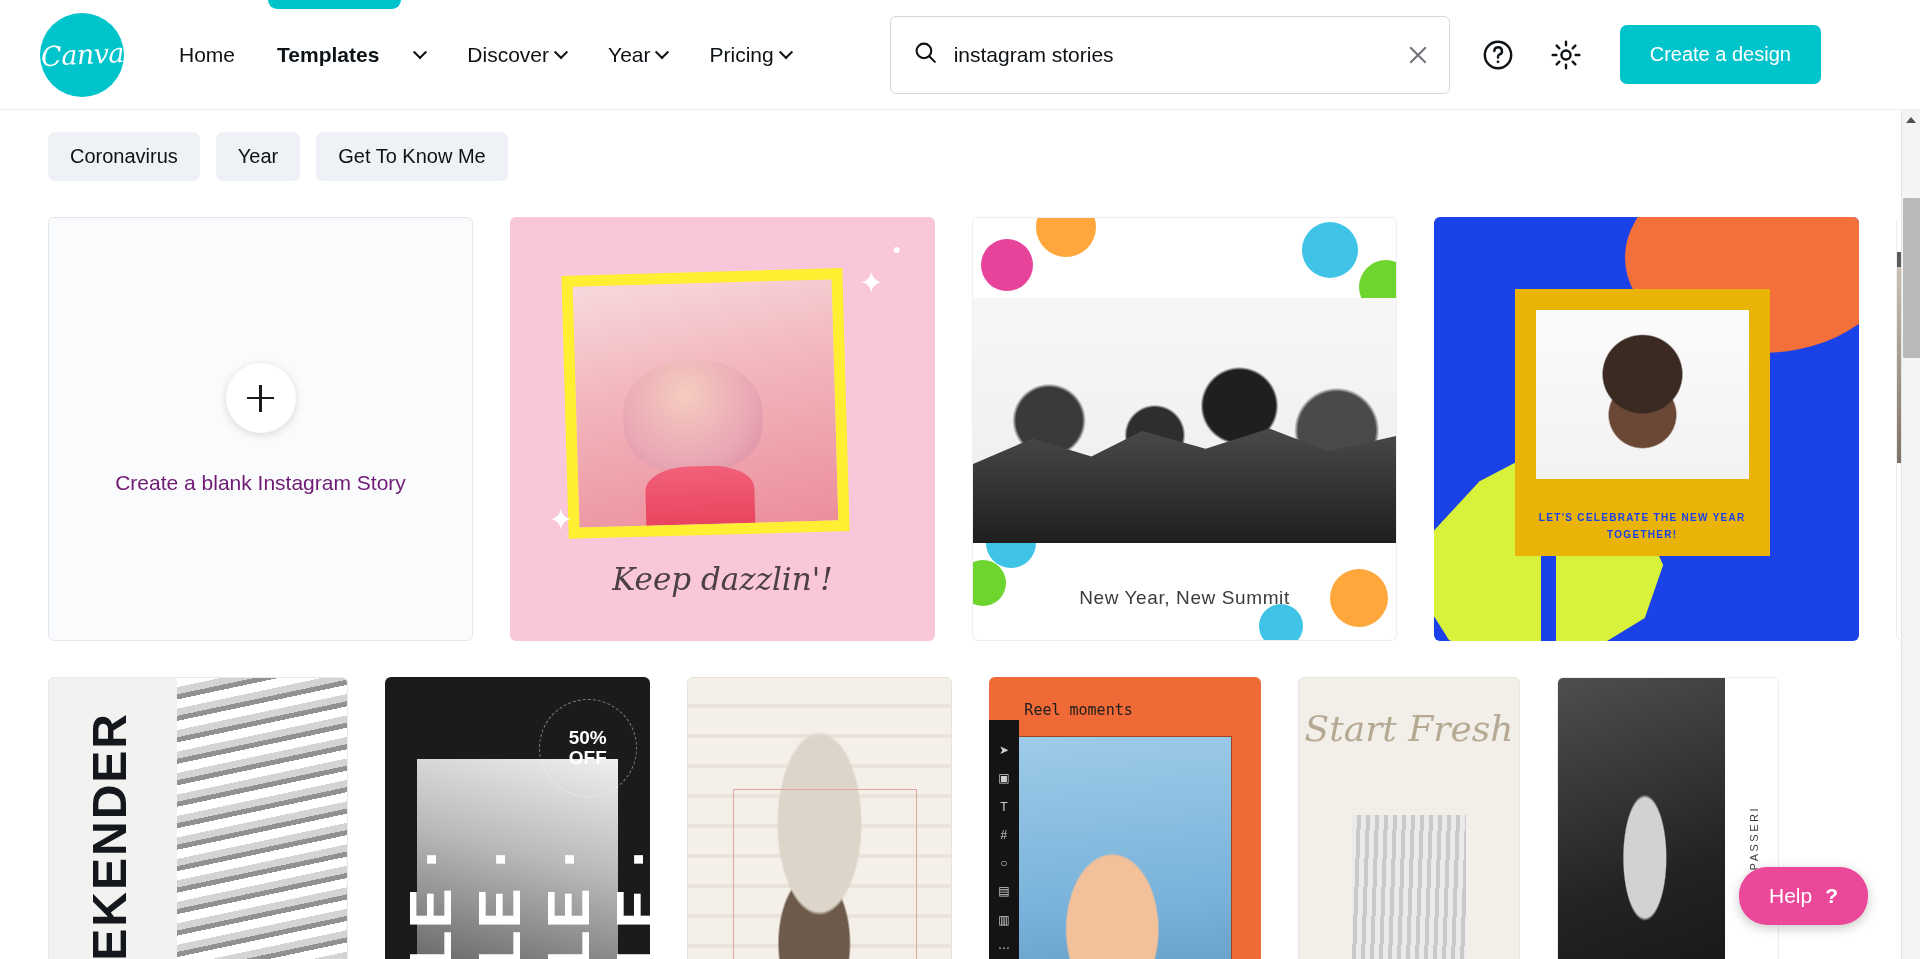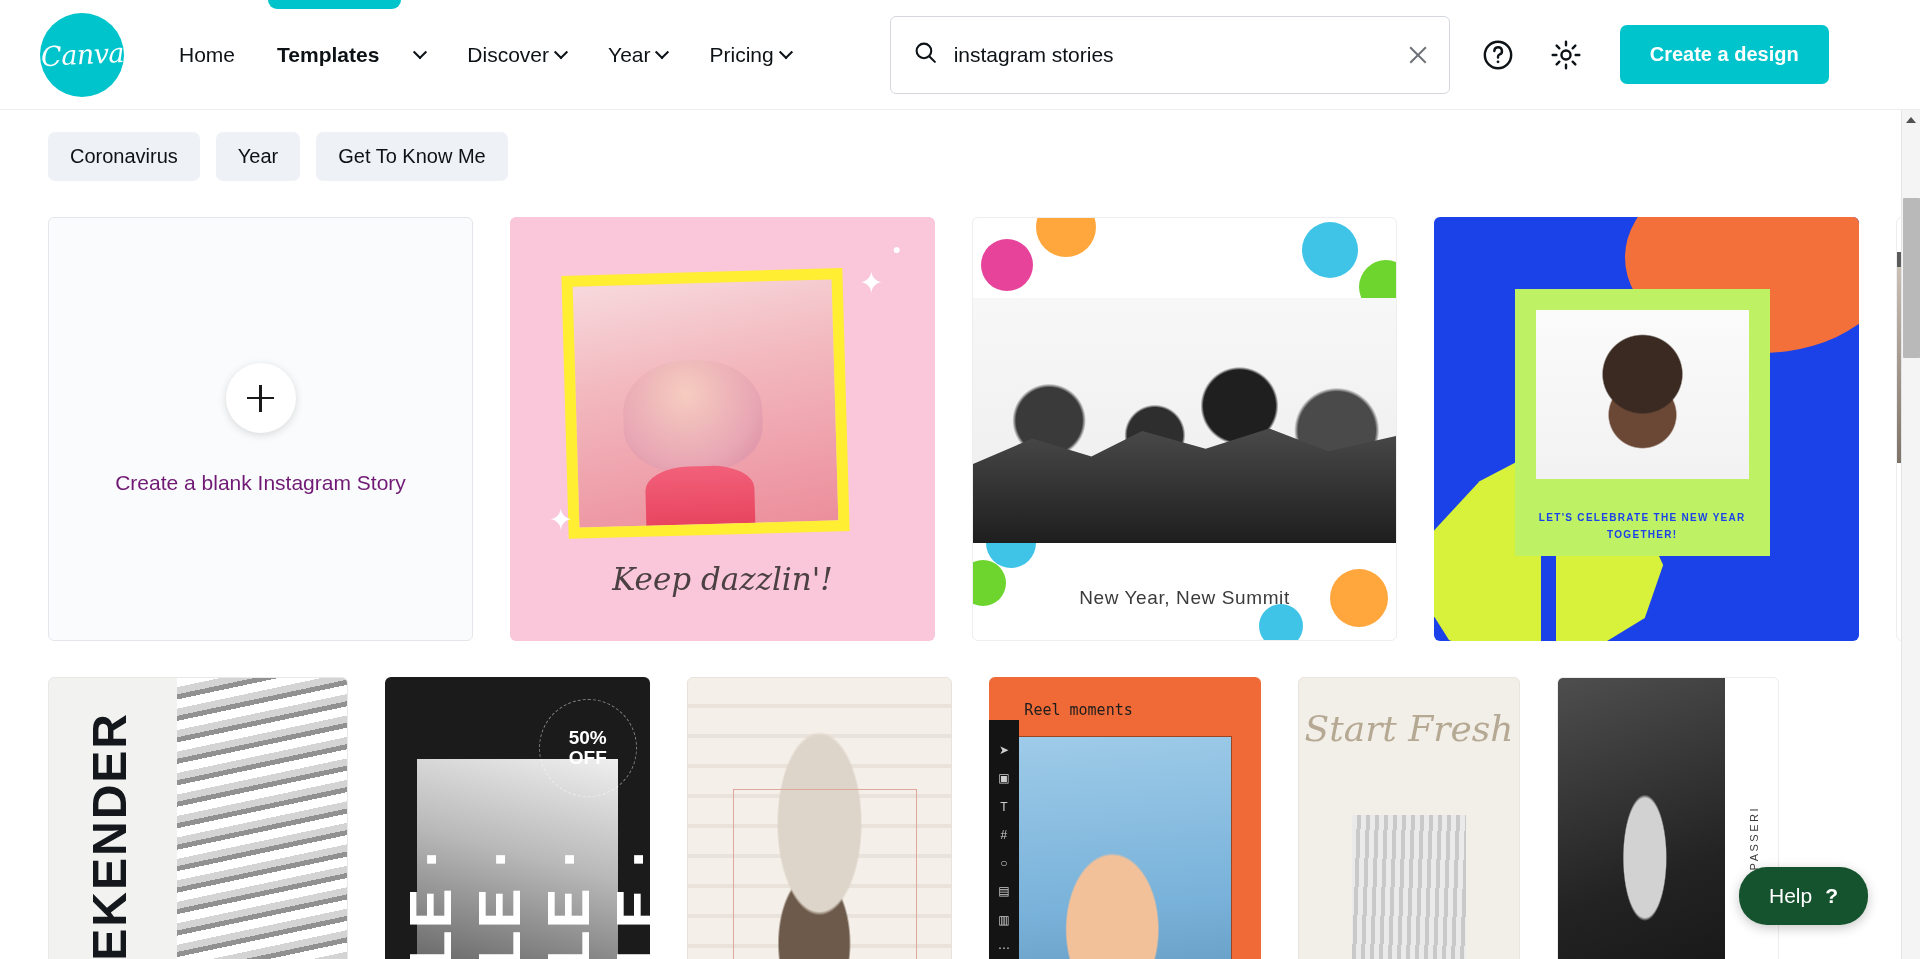--- a/index.html
+++ b/index.html
@@ -100,21 +100,21 @@
     margin-left: 28px;
     cursor: pointer;
     flex: none;
     display: flex; align-items: center; justify-content: center;
   }
   .cta {
     margin-left: 34px;
     background: #00c4cc;
     color: #fff;
     font-size: 20px;
-    font-weight: bold;
+    font-weight: normal;
     border: none;
     border-radius: 7px;
     padding: 18px 30px;
     cursor: pointer;
     white-space: nowrap;
     font-family: "Liberation Sans", sans-serif;
     flex: none;
   }
 
   
@@ -243,21 +243,21 @@
     background:#d8f23c;
     clip-path: polygon(48% 0,66% 12%,78% 30%,86% 54%,80% 78%,60% 95%,36% 100%,16% 88%,6% 66%,10% 40%,26% 16%);
   }
   .leaf::before {
     content:""; position:absolute; left:46%; top:6%;
     width:5%; height:88%; background:#1a42e8;
   }
   .white-photo {
     position:absolute; left:19%; top:17%;
     width:60%; height:63%;
-    background:#bef264;
+    background:#eab308;
     padding:5% 5% 12px 5%;
   }
   .white-photo-img {
     width:100%; height:72%;
     background:
       radial-gradient(ellipse at 50% 38%, #3a2a22 0 26%, transparent 27%),
       radial-gradient(ellipse at 50% 62%, #6b4836 0 22%, transparent 23%),
       linear-gradient(180deg,#fbfbfb,#f2f2f2);
   }
   .blue-caption {
@@ -376,21 +376,21 @@
   }
   .pa-vtext {
     right:8%; top:30%;
     font-size:11px; letter-spacing:2.5px; color:#3b3b3b;
     font-weight:normal;
   }
 
   
   .help-fab {
     position:absolute; right:52px; bottom:34px;
-    background:#14532d; color:#fff;
+    background:#ec4899; color:#fff;
     border:none; border-radius:28px;
     padding:17px 30px;
     font-size:21px; cursor:pointer;
     display:flex; align-items:center; gap:13px;
     font-family:"Liberation Sans", sans-serif;
     box-shadow:0 3px 12px rgba(0,0,0,.22);
     z-index: 20;
   }
   .help-q { font-weight:bold; }
 

